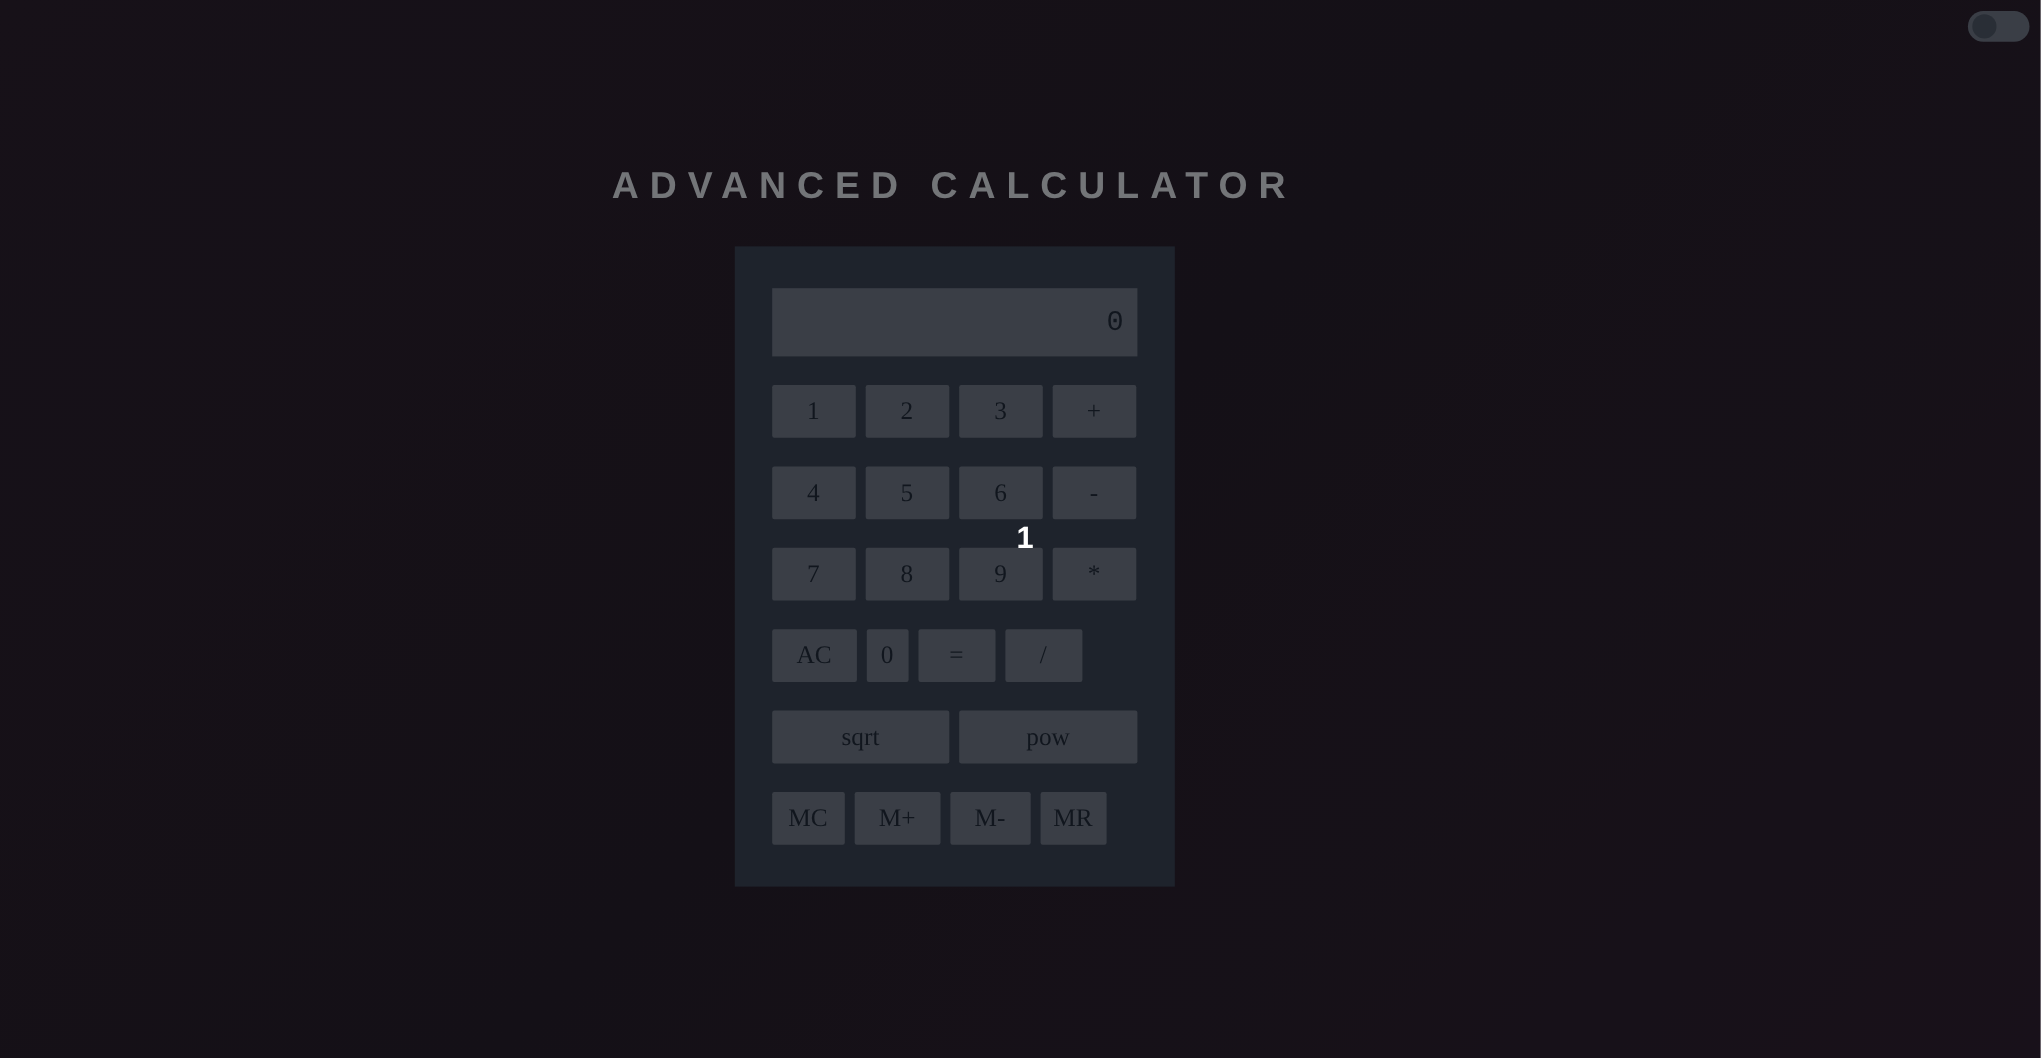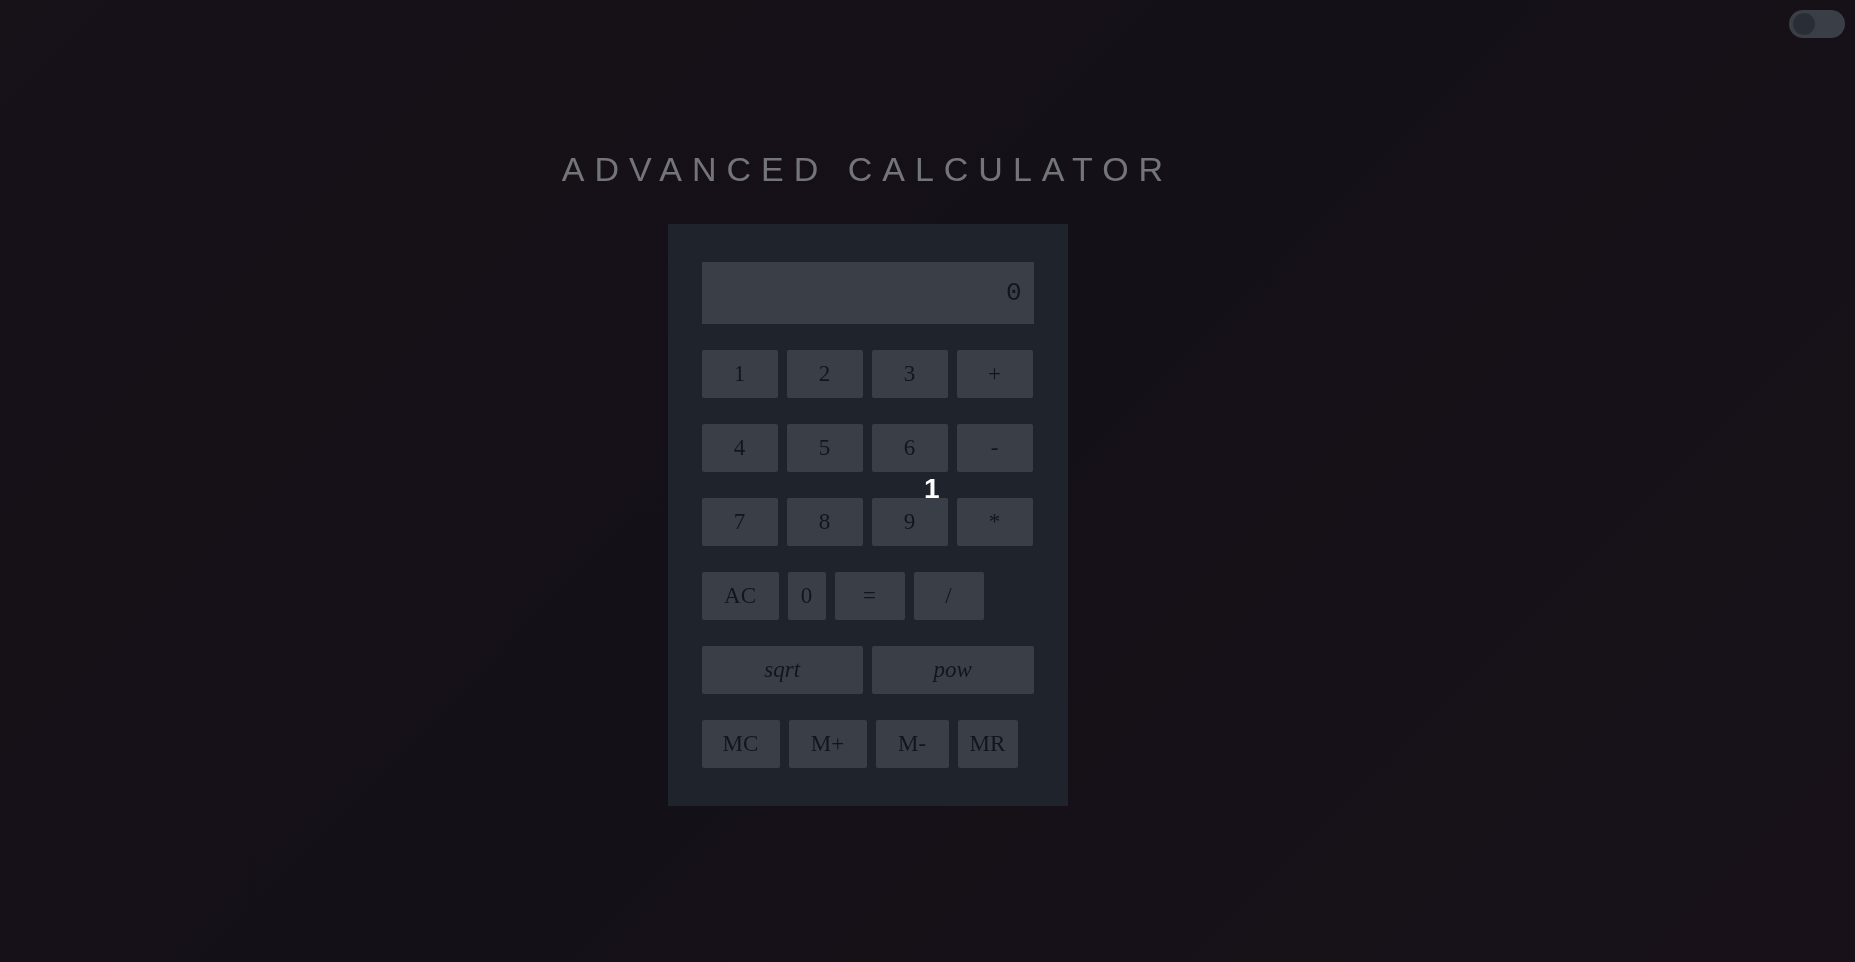--- a/index.html
+++ b/index.html
@@ -51,21 +51,21 @@
       border-radius: 50%;
       position: absolute;
       top: 3px;
       left: 4px;
     }
 
     .title {
       text-align: center;
       color: #d1d5db;
       font-size: 34px;
-      font-weight: 400;
+      font-weight: 700;
       letter-spacing: 10px;
       margin-top: 150px;
       font-family: -apple-system, BlinkMacSystemFont, 'Segoe UI', sans-serif;
       padding-right: 120px;
     }
 
     .calculator {
       width: 400px;
       background: #374151;
       margin: 35px auto 0 auto;
@@ -120,24 +120,23 @@
     .row-4 .btn:nth-child(3) { width: 76px; flex: none; }
     .row-4 .btn:nth-child(4) { width: 76px; flex: none; }
 
     .row-alt .btn:nth-child(1) { width: 77px; flex: none; }
     .row-alt .btn:nth-child(2) { width: 38px; flex: none; }
     .row-alt .btn:nth-child(3) { width: 70px; flex: none; }
     .row-alt .btn:nth-child(4) { width: 70px; flex: none; }
 
     .row-func .btn {
       flex: 1;
-      font-style: italic;
-    }
-
-    .row-mem .btn:nth-child(1) { width: 78px; flex: none; }
+    }
+
+    .row-mem .btn:nth-child(1) { width: 66px; flex: none; }
     .row-mem .btn:nth-child(2) { width: 78px; flex: none; }
     .row-mem .btn:nth-child(3) { width: 73px; flex: none; }
     .row-mem .btn:nth-child(4) { width: 60px; flex: none; }
 
     .cursor {
       position: absolute;
       top: 473px;
       left: 924px;
       font-size: 28px;
       font-weight: 600;

